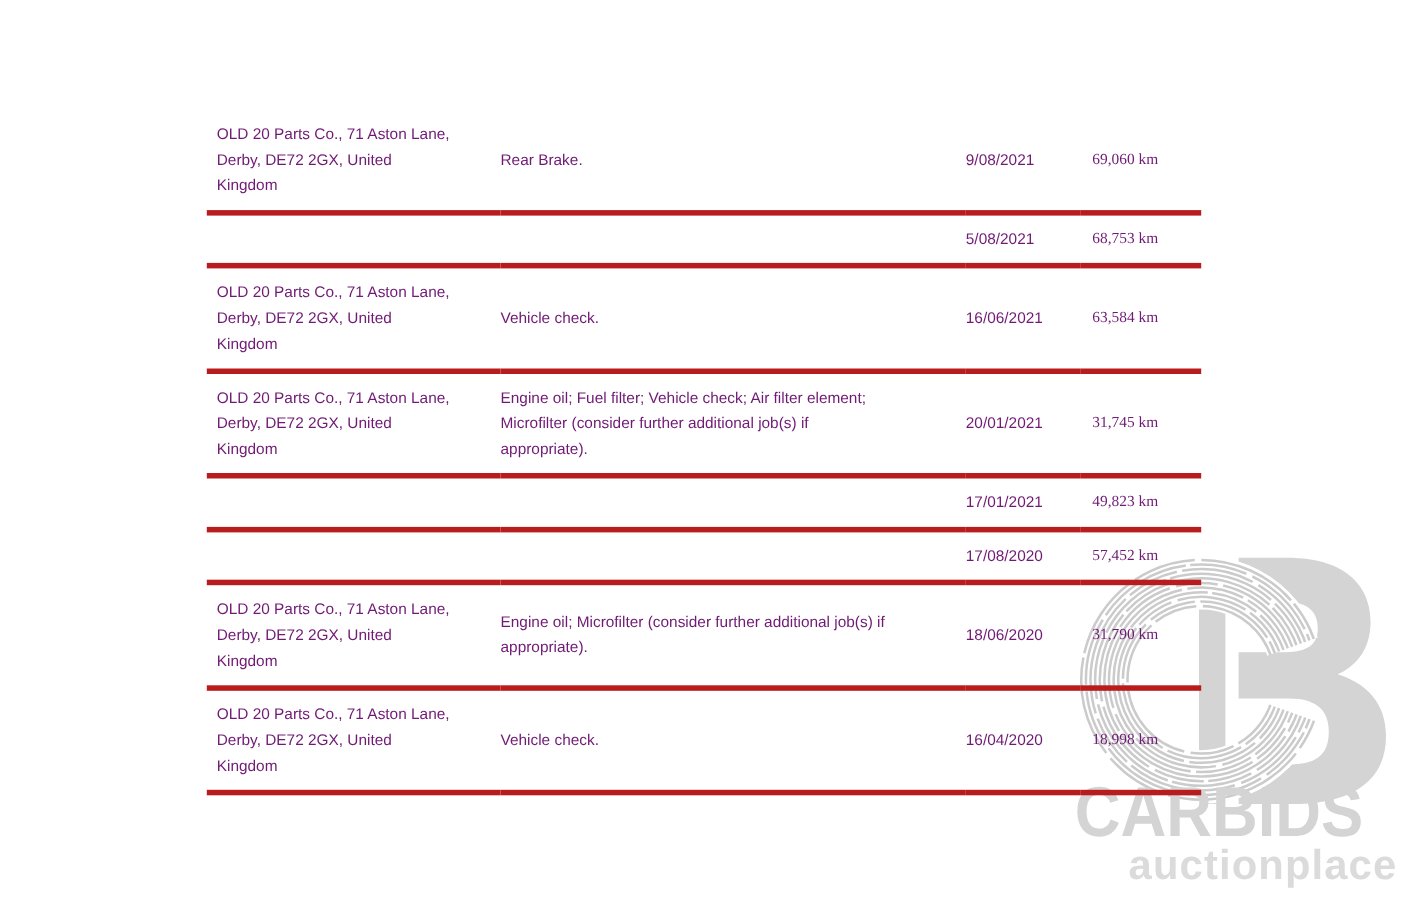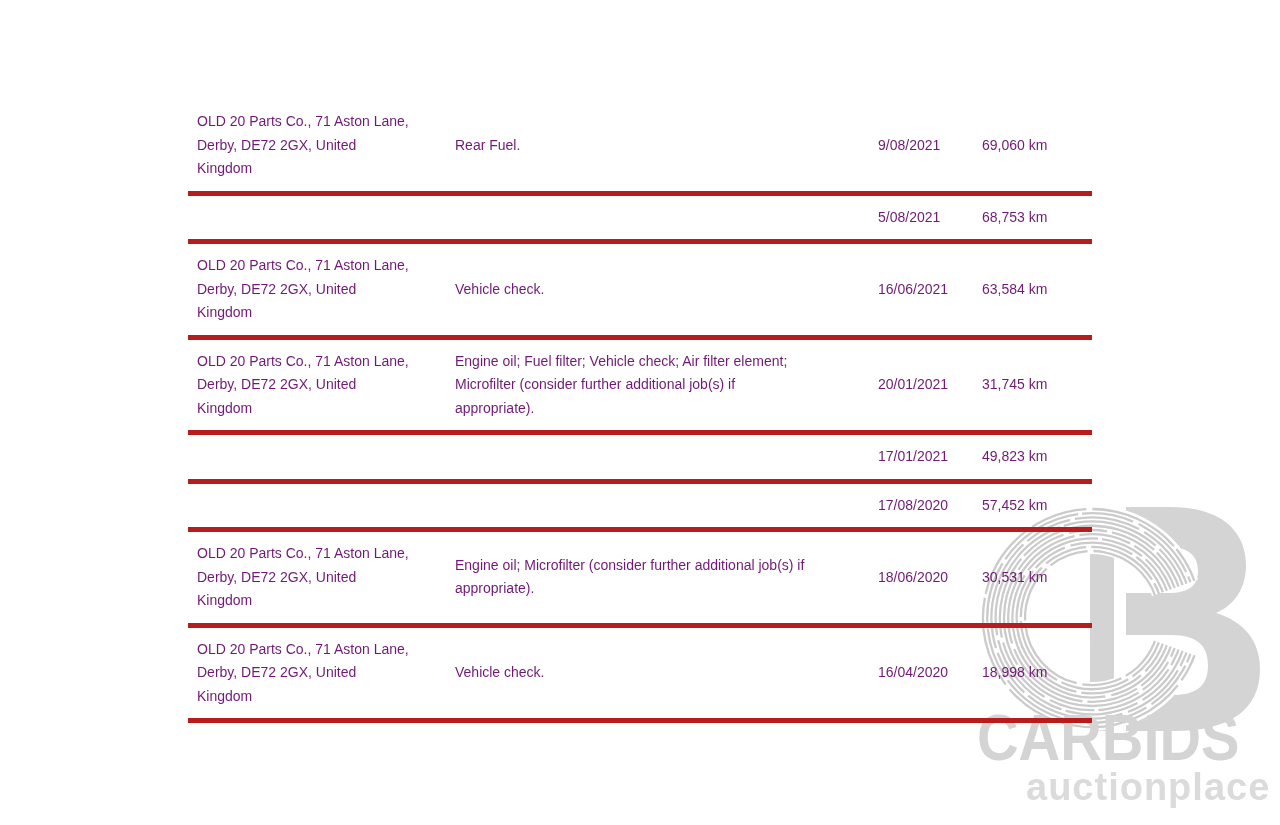--- a/index.html
+++ b/index.html
@@ -14,21 +14,21 @@
   }
   .history td{
     border-bottom:5px solid #b91c1c;
     vertical-align:middle;
     font-size:14px;line-height:23.5px;color:#701a75;
     padding:10px 0;
   }
   td.c-loc {width:258px;padding-left:9px;white-space:pre-line;}
   td.c-desc{width:390px;padding-right:33px;white-space:pre-line;}
   td.c-date{width:104px;margin-left:34px;}
-  td.c-km  {width:82px;text-align:left;padding-right:28px;white-space:nowrap;}
+  td.c-km  {width:82px;text-align:center;padding-right:28px;white-space:nowrap;font-family:Liberation Serif, serif;}
   
   .wm-logo{position:absolute;left:970px;top:493px;z-index:0;}
   .wm-brand{
     position:absolute;left:977px;top:706px;z-index:1;
     font-size:64px;font-weight:bold;line-height:1;color:#d4d4d4;
     letter-spacing:0px;transform:scaleX(.9);transform-origin:left top;white-space:nowrap;
   }
   .wm-tag{
     position:absolute;left:1026px;top:768px;z-index:1;
     font-size:38px;font-weight:bold;line-height:1;color:#dbdbdb;
@@ -76,21 +76,21 @@
 
 <div class="wm-brand">CARBIDS</div>
 <div class="wm-tag">auctionplace</div>
 
 <table class="history">
   <tbody>
     <tr>
       <td class="c-loc">OLD 20 Parts Co., 71 Aston Lane,
 Derby, DE72 2GX, United
 Kingdom</td>
-      <td class="c-desc">Rear Fuel.</td>
+      <td class="c-desc">Rear Brake.</td>
       <td class="c-date">9/08/2021</td>
       <td class="c-km">69,060 km</td>
     </tr>
     <tr>
       <td class="c-loc"></td>
       <td class="c-desc"></td>
       <td class="c-date">5/08/2021</td>
       <td class="c-km">68,753 km</td>
     </tr>
     <tr>
@@ -123,21 +123,21 @@
       <td class="c-date">17/08/2020</td>
       <td class="c-km">57,452 km</td>
     </tr>
     <tr>
       <td class="c-loc">OLD 20 Parts Co., 71 Aston Lane,
 Derby, DE72 2GX, United
 Kingdom</td>
       <td class="c-desc">Engine oil; Microfilter (consider further additional job(s) if
 appropriate).</td>
       <td class="c-date">18/06/2020</td>
-      <td class="c-km">30,531 km</td>
+      <td class="c-km">31,790 km</td>
     </tr>
     <tr>
       <td class="c-loc">OLD 20 Parts Co., 71 Aston Lane,
 Derby, DE72 2GX, United
 Kingdom</td>
       <td class="c-desc">Vehicle check.</td>
       <td class="c-date">16/04/2020</td>
       <td class="c-km">18,998 km</td>
     </tr>
   </tbody>

